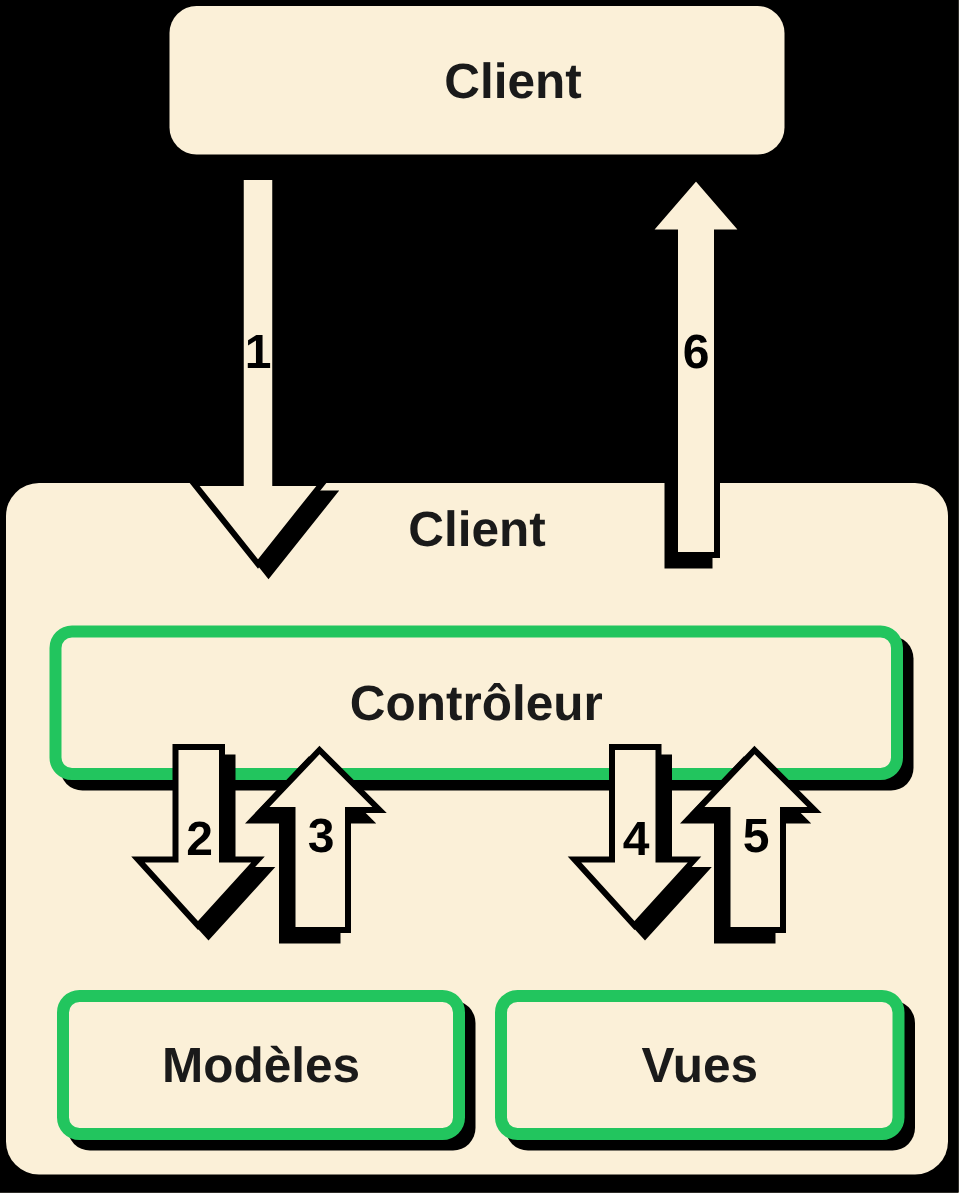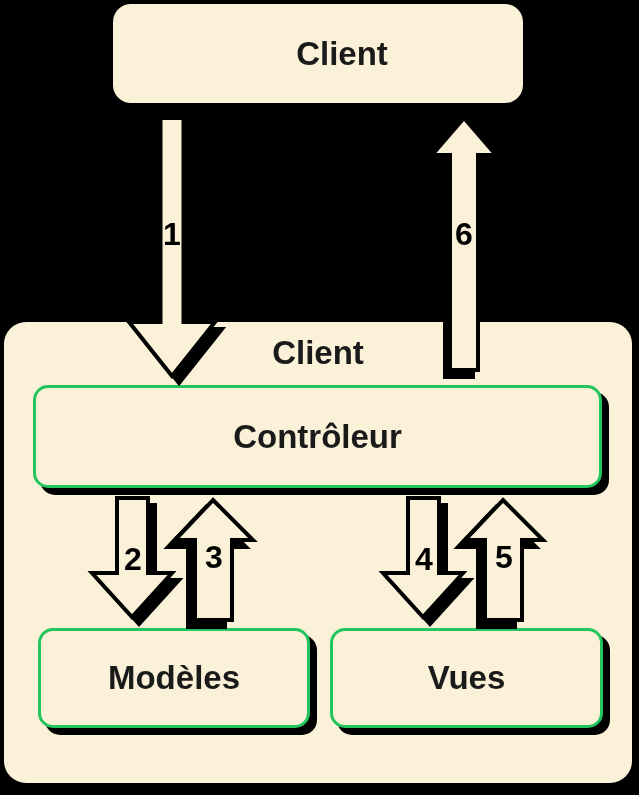--- a/index.html
+++ b/index.html
@@ -42,23 +42,24 @@
     position: absolute;
     left: 4px; top: 331px;
     width: 628px;
     text-align: center;
     font-size: 33px;
     font-weight: 600;
     color: #1A1A1A;
     line-height: 44px;
   }
   .bordered {
-    border: 3px solid #22c55e;
+    border: 8px solid #22c55e;
     border-radius: 15px;
     box-shadow: 7px 7px 0 #000000;
+    margin-top: 32px;
   }
   .controleur {
     left: 33px; top: 385px;
     width: 569px; height: 103px;
   }
   .modeles {
     left: 38px; top: 628px;
     width: 272px; height: 100px;
   }
   .vues {

